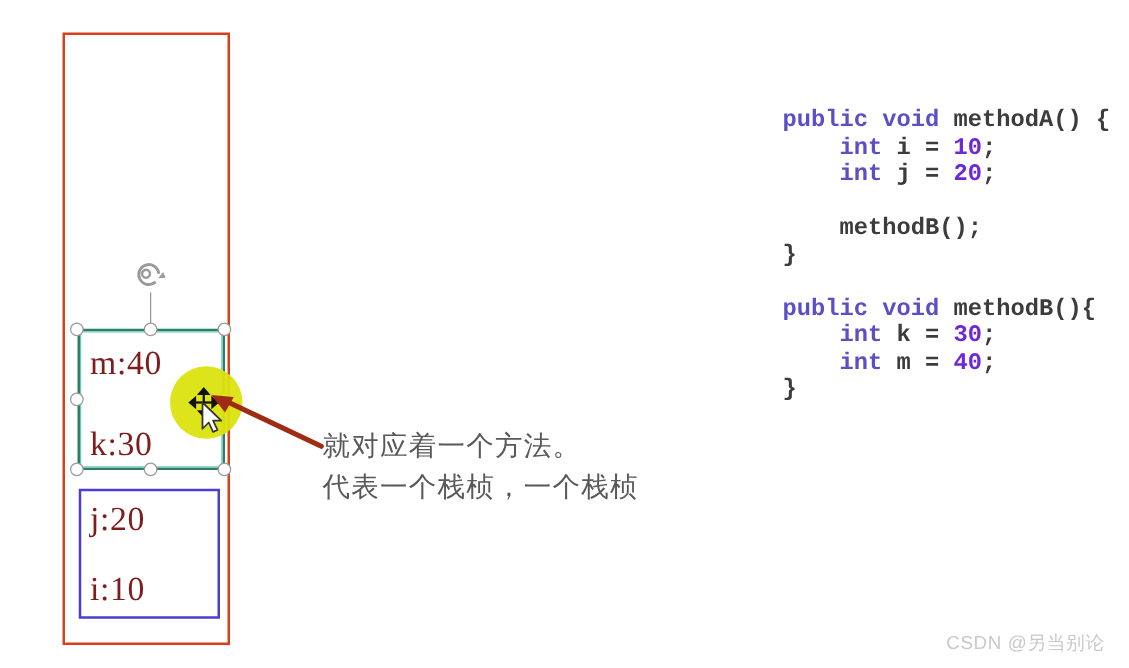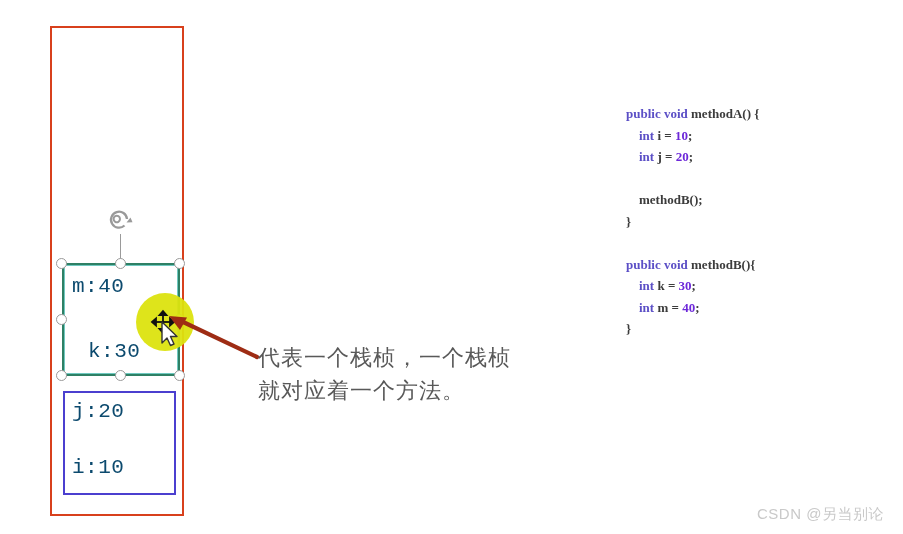--- a/index.html
+++ b/index.html
@@ -60,23 +60,23 @@
     width: 113px;
     height: 104px;
     border: 2.5px solid #4b3fcf;
     box-sizing: border-box;
     background: transparent;
   }
 
   
   .var-label {
     position: absolute;
-    font-family: Liberation Mono, monospace;
-    font-size: 21px;
-    color: #0c4a6e;
+    font-family: Liberation Serif, serif;
+    font-size: 27px;
+    color: #7f1d1d;
     letter-spacing: 0.5px;
     white-space: nowrap;
   }
 
   
   .handle {
     position: absolute;
     width: 11px;
     height: 11px;
     border-radius: 50%;
@@ -155,28 +155,27 @@
     letter-spacing: 1px;
     width: 330px;
   }
   .ann-gray div { white-space: nowrap; }
 
   
   .code-block {
     position: absolute;
     left: 626px;
     top: 86px;
-    font-family: Liberation Serif, serif;
-    font-size: 13px;
+    font-family: Liberation Mono, monospace;
+    font-size: 19px;
     line-height: 21.5px;
     color: #3c3c3c;
     white-space: pre;
     font-weight: bold;
     letter-spacing: 0px;
-    margin-top: 17px;
   }
   .code-block .kw { color: #5b4fc6; }
   .code-block .num { color: #6d28d9; }
   .code-block .plain { color: #3c3c3c; }
   .code-line { white-space: pre; }
 
   
   .watermark {
     position: absolute;
     left: 757px;
@@ -195,21 +194,21 @@
 
   <div class="stack-outline"></div>
 
   <div class="frame-blue"></div>
   <div class="var-label" style="left:72px; top:400px;text-align:center;">j:20</div>
   <div class="var-label" style="left:72px; top:456px;">i:10</div>
 
   <div class="frame-selected"></div>
   <div class="frame-selected-inner"></div>
   <div class="var-label" style="left:72px; top:275px;">m:40</div>
-  <div class="var-label" style="left:88px; top:340px;">k:30</div>
+  <div class="var-label" style="left:72px; top:340px;">k:30</div>
 
   <div class="rot-stem"></div>
   <div class="rot-icon">
     <svg width="32" height="32" viewBox="0 0 32 32">
       <path d="M22 14 A8 8 0 1 0 19.5 20.5" fill="none" stroke="#9a9a9a" stroke-width="2.3"></path>
       <path d="M15 14 A3.2 3.2 0 1 0 15 14.01" fill="none" stroke="#9a9a9a" stroke-width="2"></path>
       <path d="M25.5 12.5 L21.5 17.5 L27.5 17.2 Z" fill="#9a9a9a"></path>
     </svg>
   </div>
 
@@ -239,21 +238,21 @@
   </div>
 
   <div class="callout-arrow">
     <svg width="100" height="60" viewBox="0 0 100 60">
       <line x1="92" y1="52" x2="16" y2="16" stroke="#9e2c14" stroke-width="4.2" stroke-linecap="round"></line>
       <path d="M4 11 L22 12.5 L15 25 Z" fill="#9e2c14"></path>
     </svg>
   </div>
 
   <div class="ann-gray">
+    <div>就对应着一个方法。</div>
     <div>代表一个栈桢，一个栈桢</div>
-    <div>就对应着一个方法。</div>
   </div>
 
   <div class="code-block" id="code-block"><div class="code-line"><span class="kw">public void </span><span class="plain">methodA() {</span></div><div class="code-line"><span class="plain">    </span><span class="kw">int</span><span class="plain"> i = </span><span class="num">10</span><span class="plain">;</span></div><div class="code-line"><span class="plain">    </span><span class="kw">int</span><span class="plain"> j = </span><span class="num">20</span><span class="plain">;</span></div><div class="code-line"><span class="plain"> </span></div><div class="code-line"><span class="plain">    methodB();</span></div><div class="code-line"><span class="plain">}</span></div><div class="code-line"><span class="plain"> </span></div><div class="code-line"><span class="kw">public void </span><span class="plain">methodB(){</span></div><div class="code-line"><span class="plain">    </span><span class="kw">int</span><span class="plain"> k = </span><span class="num">30</span><span class="plain">;</span></div><div class="code-line"><span class="plain">    </span><span class="kw">int</span><span class="plain"> m = </span><span class="num">40</span><span class="plain">;</span></div><div class="code-line"><span class="plain">}</span></div></div>
 
   <div class="watermark">CSDN @另当别论</div>
 
 </div>
 
 </body></html>

